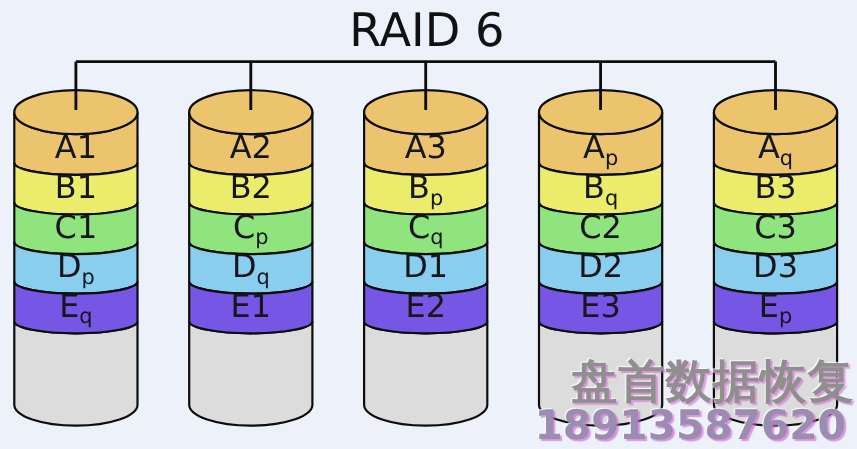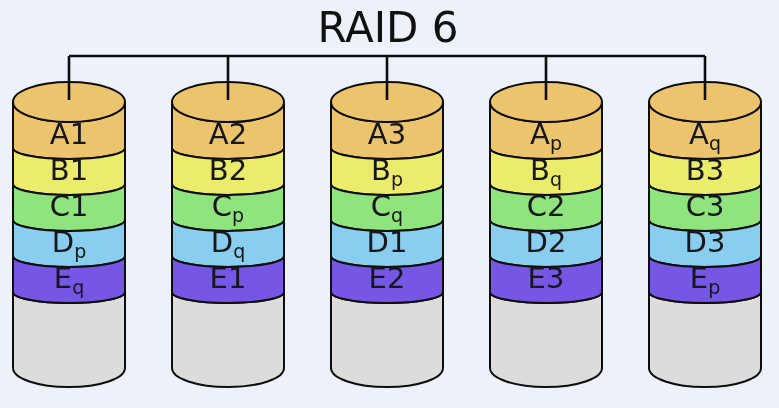--- a/index.html
+++ b/index.html
@@ -95,13 +95,17 @@
       </g>
     <g id="bus">
         <line x1="69" y1="56" x2="705" y2="56" stroke="#0d0d0d" stroke-width="2.6"></line>
         <line x1="69" y1="56" x2="69" y2="100" stroke="#0d0d0d" stroke-width="2.6"></line>
         <line x1="228" y1="56" x2="228" y2="100" stroke="#0d0d0d" stroke-width="2.6"></line>
         <line x1="387" y1="56" x2="387" y2="100" stroke="#0d0d0d" stroke-width="2.6"></line>
         <line x1="546" y1="56" x2="546" y2="100" stroke="#0d0d0d" stroke-width="2.6"></line>
         <line x1="705" y1="56" x2="705" y2="100" stroke="#0d0d0d" stroke-width="2.6"></line>
       </g>
   </svg>
+  <div class="watermark">
+    <div class="wm-line1" style="color: rgb(143, 143, 143);">盘首数据恢复</div>
+    <div class="wm-line2" style="color: rgb(155, 141, 178);">18913587620</div>
+  </div>
 </div>
 
 </body></html>

